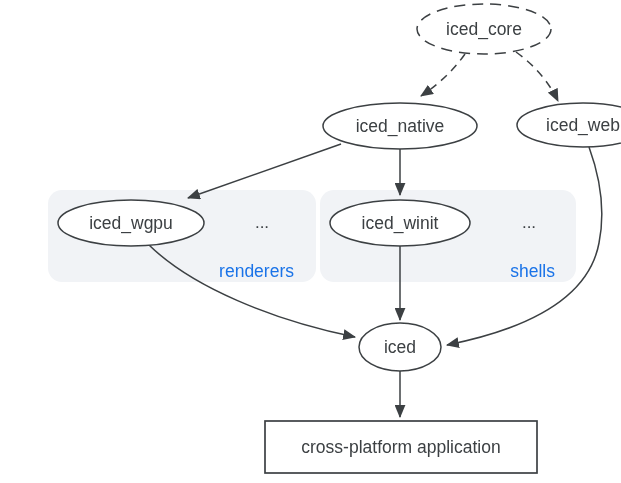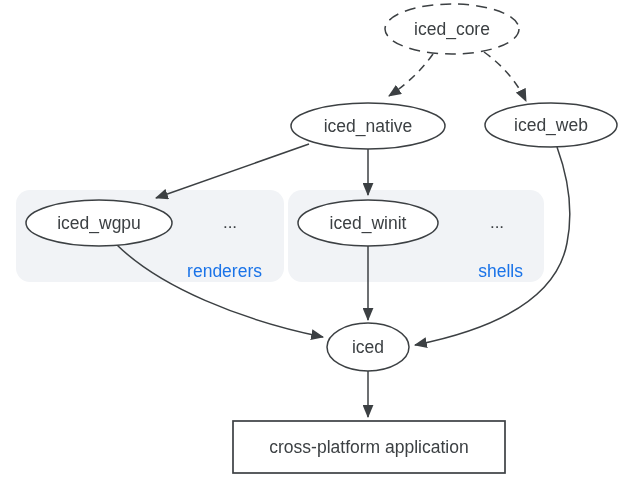--- a/index.html
+++ b/index.html
@@ -6,20 +6,21 @@
     margin: 0;
     padding: 0;
     background: #ffffff;
   }
   .canvas {
     width: 540px;
     height: 483px;
     position: relative;
     background: #ffffff;
     font-family: "Liberation Sans", "DejaVu Sans", sans-serif;
+    margin-left: 32px;
   }
   svg { display: block; }
   .node-ellipse {
     fill: #ffffff;
     stroke: #3c4043;
     stroke-width: 1.5;
   }
   .node-ellipse.dashed {
     stroke-dasharray: 11 7;
   }

